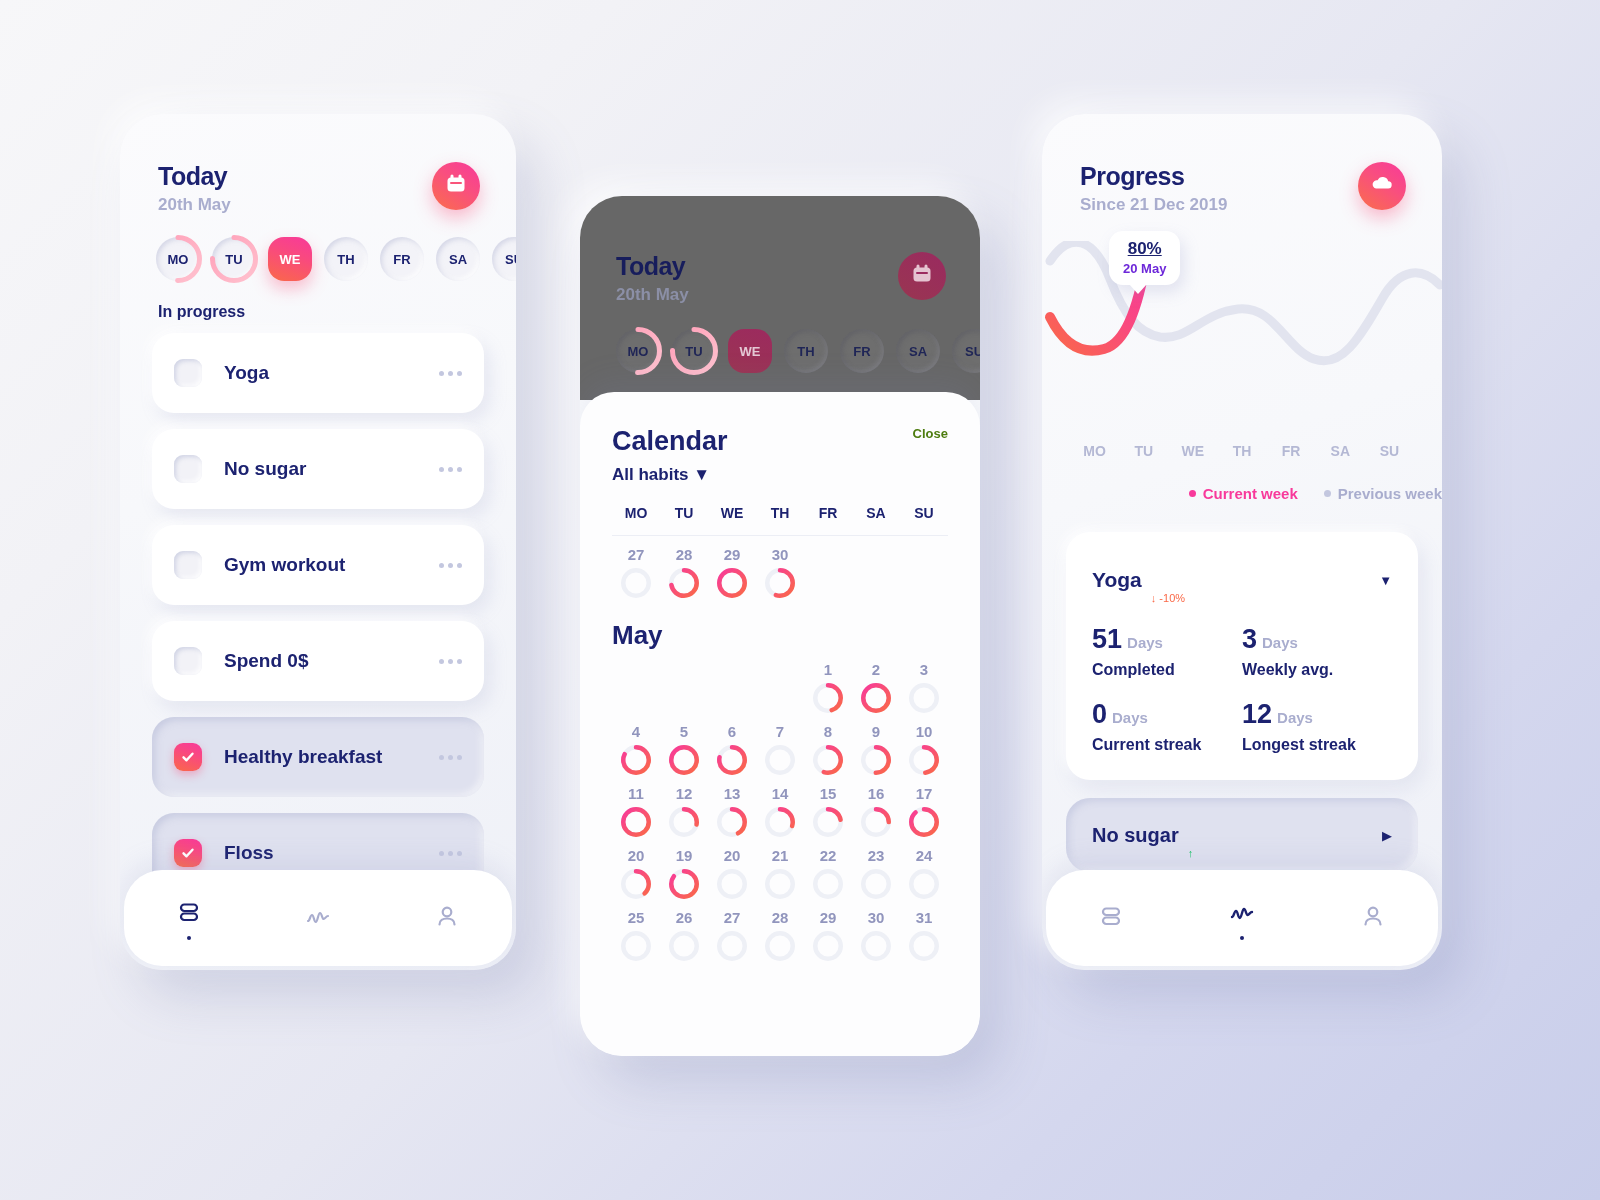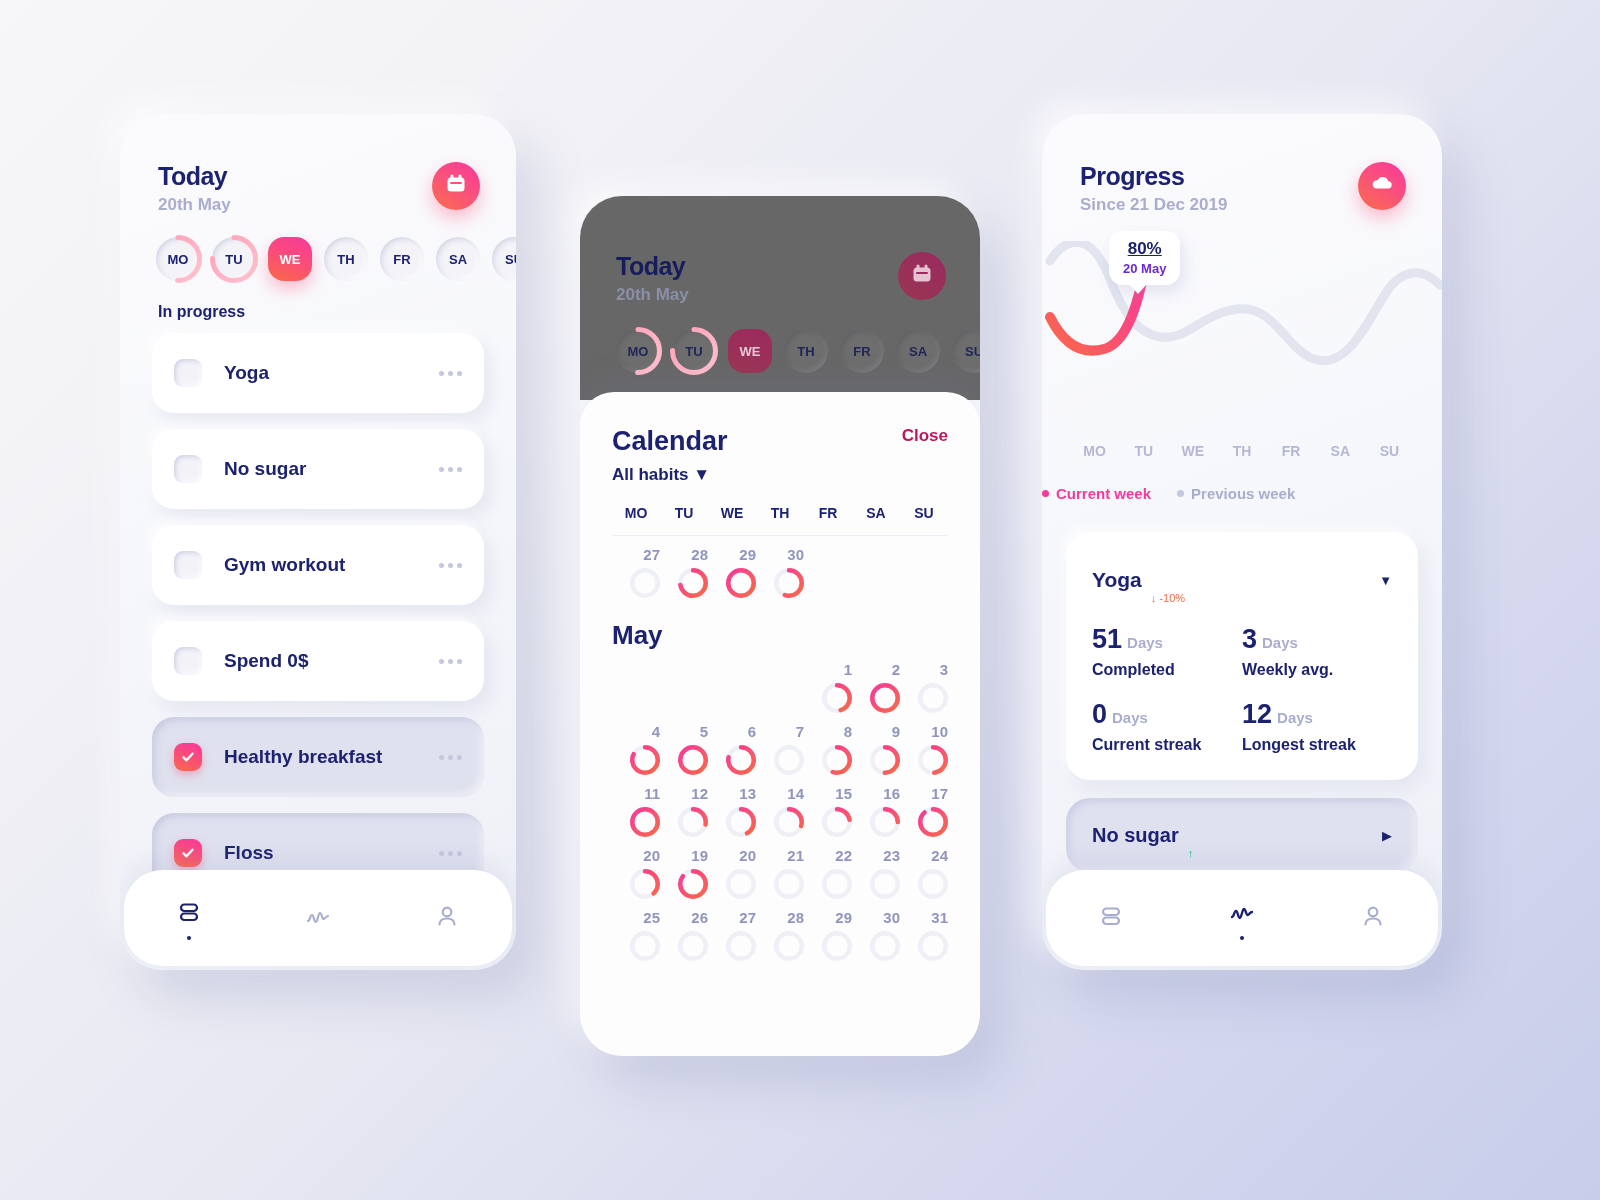--- a/index.html
+++ b/index.html
@@ -99,48 +99,48 @@
   }
   .p2-sheet {
     position: absolute; left: 0; right: 0; top: 196px; bottom: 0;
     background: #fdfdfe; border-radius: 34px 34px 42px 42px;
     padding: 34px 32px 0 32px;
     box-shadow: 0 -12px 30px rgba(120,128,175,0.13);
   }
   .sheet-head { display: flex; align-items: flex-start; }
   .sheet-title { font-size: 27px; font-weight: bold; color: #1c2270; }
   .filter { font-size: 17px; font-weight: bold; color: #1c2270; margin-top: 8px; cursor: pointer; }
-  .close-link { margin-left: auto; font-size: 17px; font-weight: bold; color: #be185d; cursor: pointer; }
+  .close-link { margin-left: auto; font-size: 13px; font-weight: bold; color: #4d7c0f; cursor: pointer; }
   .dow-row {
     display: grid; grid-template-columns: repeat(7, 1fr); margin-top: 20px;
     border-bottom: 1px solid #eceef5; padding-bottom: 14px;
   }
   .dow { text-align: center; font-size: 14px; font-weight: bold; color: #1c2270; }
   .cal-grid { display: grid; grid-template-columns: repeat(7, 1fr); row-gap: 6px; margin-top: 10px; }
-  .cal-cell { display: flex; flex-direction: column; align-items: flex-end; gap: 5px; cursor: pointer; }
+  .cal-cell { display: flex; flex-direction: column; align-items: center; gap: 5px; cursor: pointer; }
   .cal-num { font-size: 15px; font-weight: bold; color: #9195bd; }
   .month-label { font-size: 26px; font-weight: bold; color: #1c2270; margin: 18px 0 8px 0; }
   
   #phone3 { left: 1042px; top: 114px; width: 400px; height: 856px; }
   .chart-wrap { position: relative; height: 200px; margin-top: 26px; }
   .tooltip {
     position: absolute; left: 67px; top: -10px; background: #fff; border-radius: 14px;
     padding: 8px 14px 9px 14px; text-align: center;
     box-shadow: 4px 7px 16px rgba(140,147,195,0.22);
   }
   .tooltip .pct { font-size: 17px; font-weight: bold; color: #1c2270; text-decoration: underline; }
   .tooltip .dt { font-size: 13px; font-weight: bold; color: #6d28d9; margin-top: 2px; }
   .tooltip:after {
     content: ''; position: absolute; left: 20px; bottom: -9px;
     border-left: 9px solid transparent; border-right: 9px solid transparent;
     border-top: 10px solid #fff;
   }
   .axis-row { display: grid; grid-template-columns: repeat(7, 1fr); padding: 0 28px; margin-top: 2px; }
   .axis-lbl { text-align: center; font-size: 14px; font-weight: bold; color: #b4b8d4; }
-  .legend { display: flex; justify-content: flex-start; gap: 26px; margin-top: 26px; }
+  .legend { display: flex; justify-content: flex-end; gap: 26px; margin-top: 26px; }
   .legend span { font-size: 15px; font-weight: bold; display: flex; align-items: center; gap: 7px; }
   .legend i { width: 7px; height: 7px; border-radius: 50%; display: block; }
   .stat-card {
     margin: 30px 24px 0 24px; background: #fff; border-radius: 24px; padding: 24px 26px 26px 26px;
     box-shadow: 6px 9px 20px rgba(150,157,200,0.16), -4px -4px 12px rgba(255,255,255,0.9);
   }
   .stat-head { display: flex; align-items: center; }
   .stat-title { font-size: 21px; font-weight: bold; color: #1c2270; }
   .delta { font-size: 11px; font-weight: normal; margin-left: 9px; margin-top: 36px; }
   .caret { margin-left: auto; color: #1c2270; font-size: 13px; cursor: pointer; }

